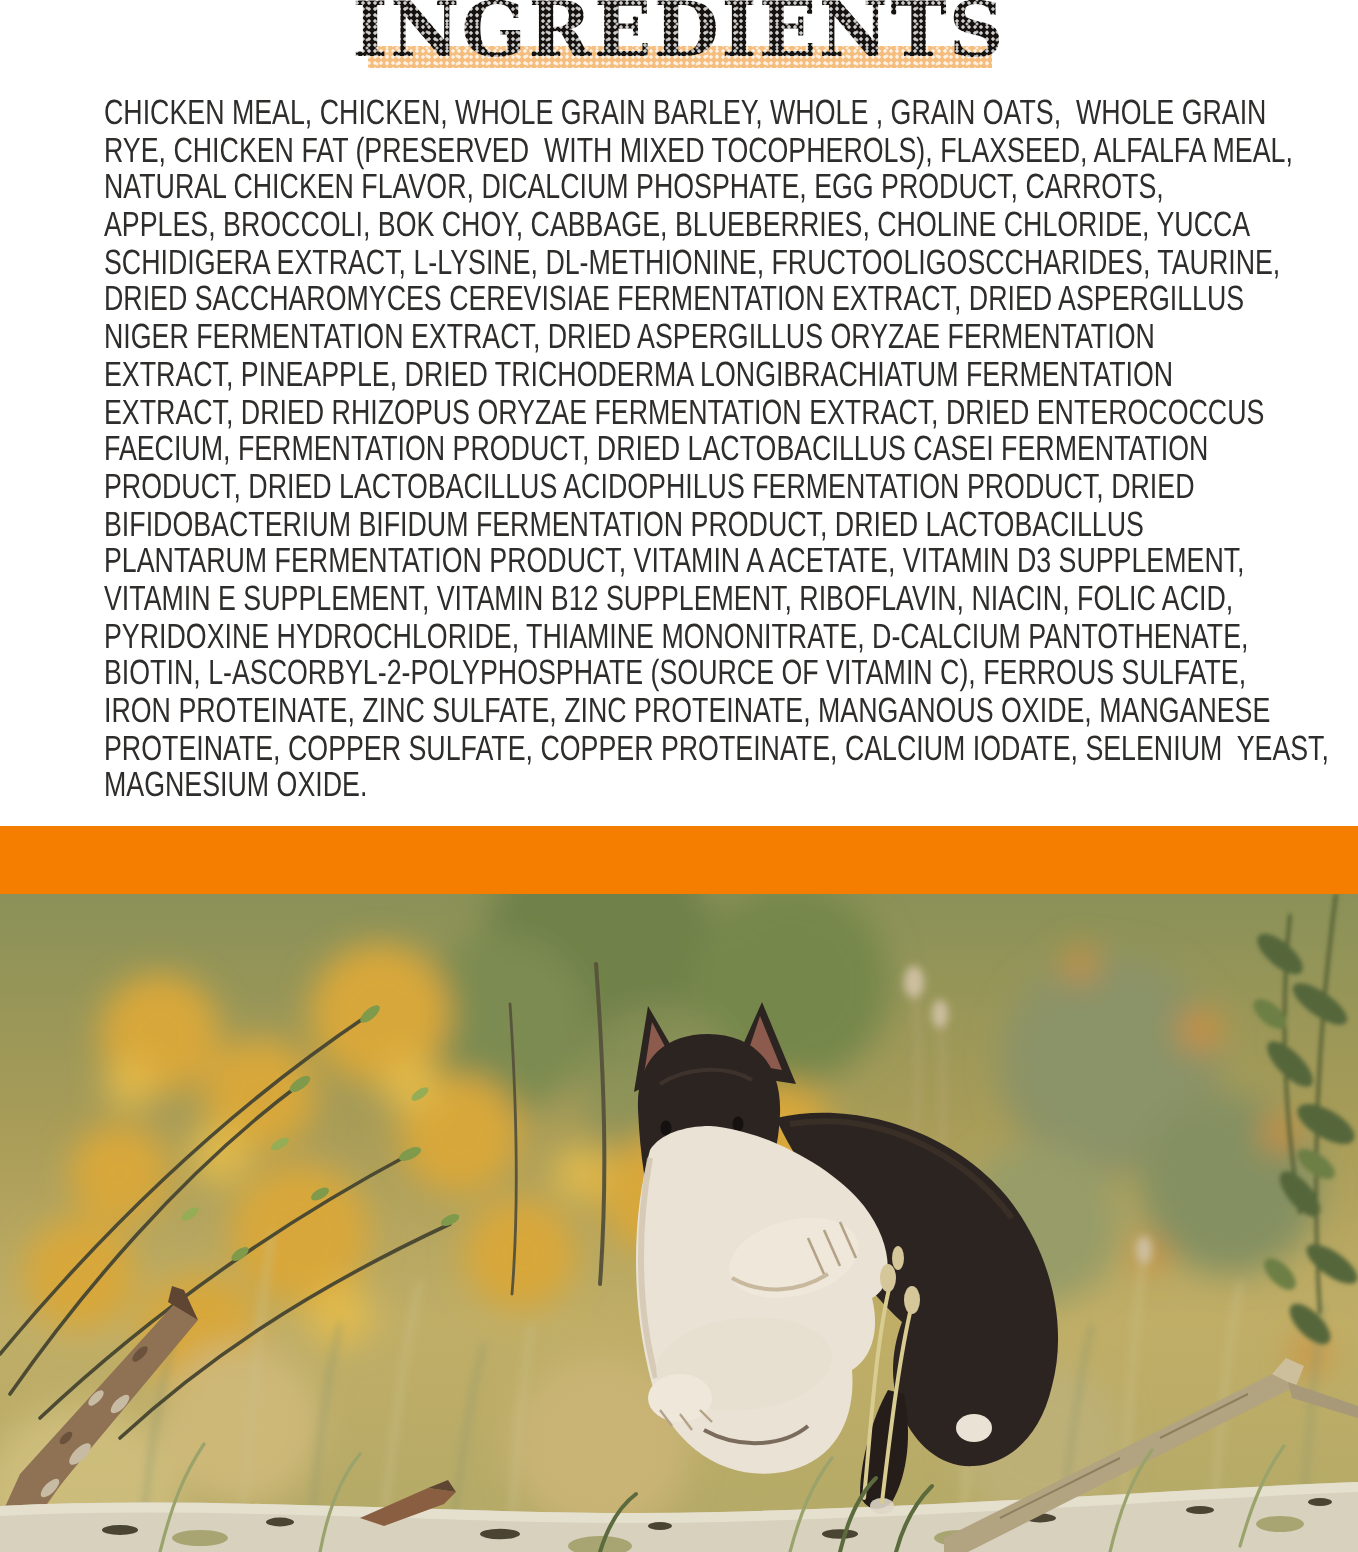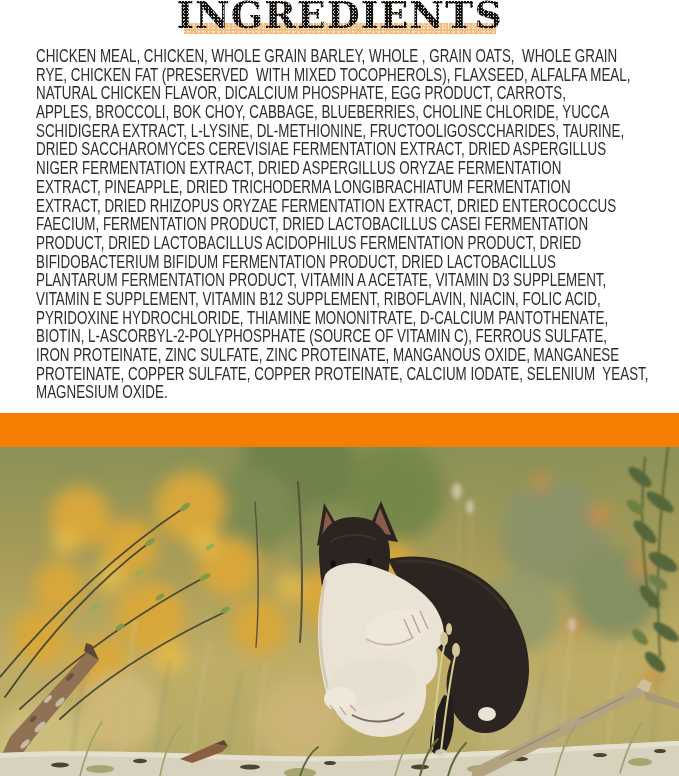--- a/index.html
+++ b/index.html
@@ -32,21 +32,21 @@
     position:absolute;top:0;left:0;right:0;height:36px;
     background-image:
       radial-gradient(circle,#fff 0.7px,transparent 1px),
       radial-gradient(circle,rgba(255,255,255,.9) 0.6px,transparent 0.9px);
     background-size:3px 3px,5px 4px;
     background-position:0 0,1px 2px;
     opacity:.8;z-index:3;pointer-events:none;
   }
   
   .ingredients{
-    position:absolute;top:47px;left:36px;width:583px;
+    position:absolute;top:47px;left:52px;width:583px;
     color:var(--text);
   }
   .ing-line{
     font-size:17.5px;
     line-height:18.68px;
     white-space:pre;
     transform:scaleX(.765);
     transform-origin:0 50%;
   }
   

